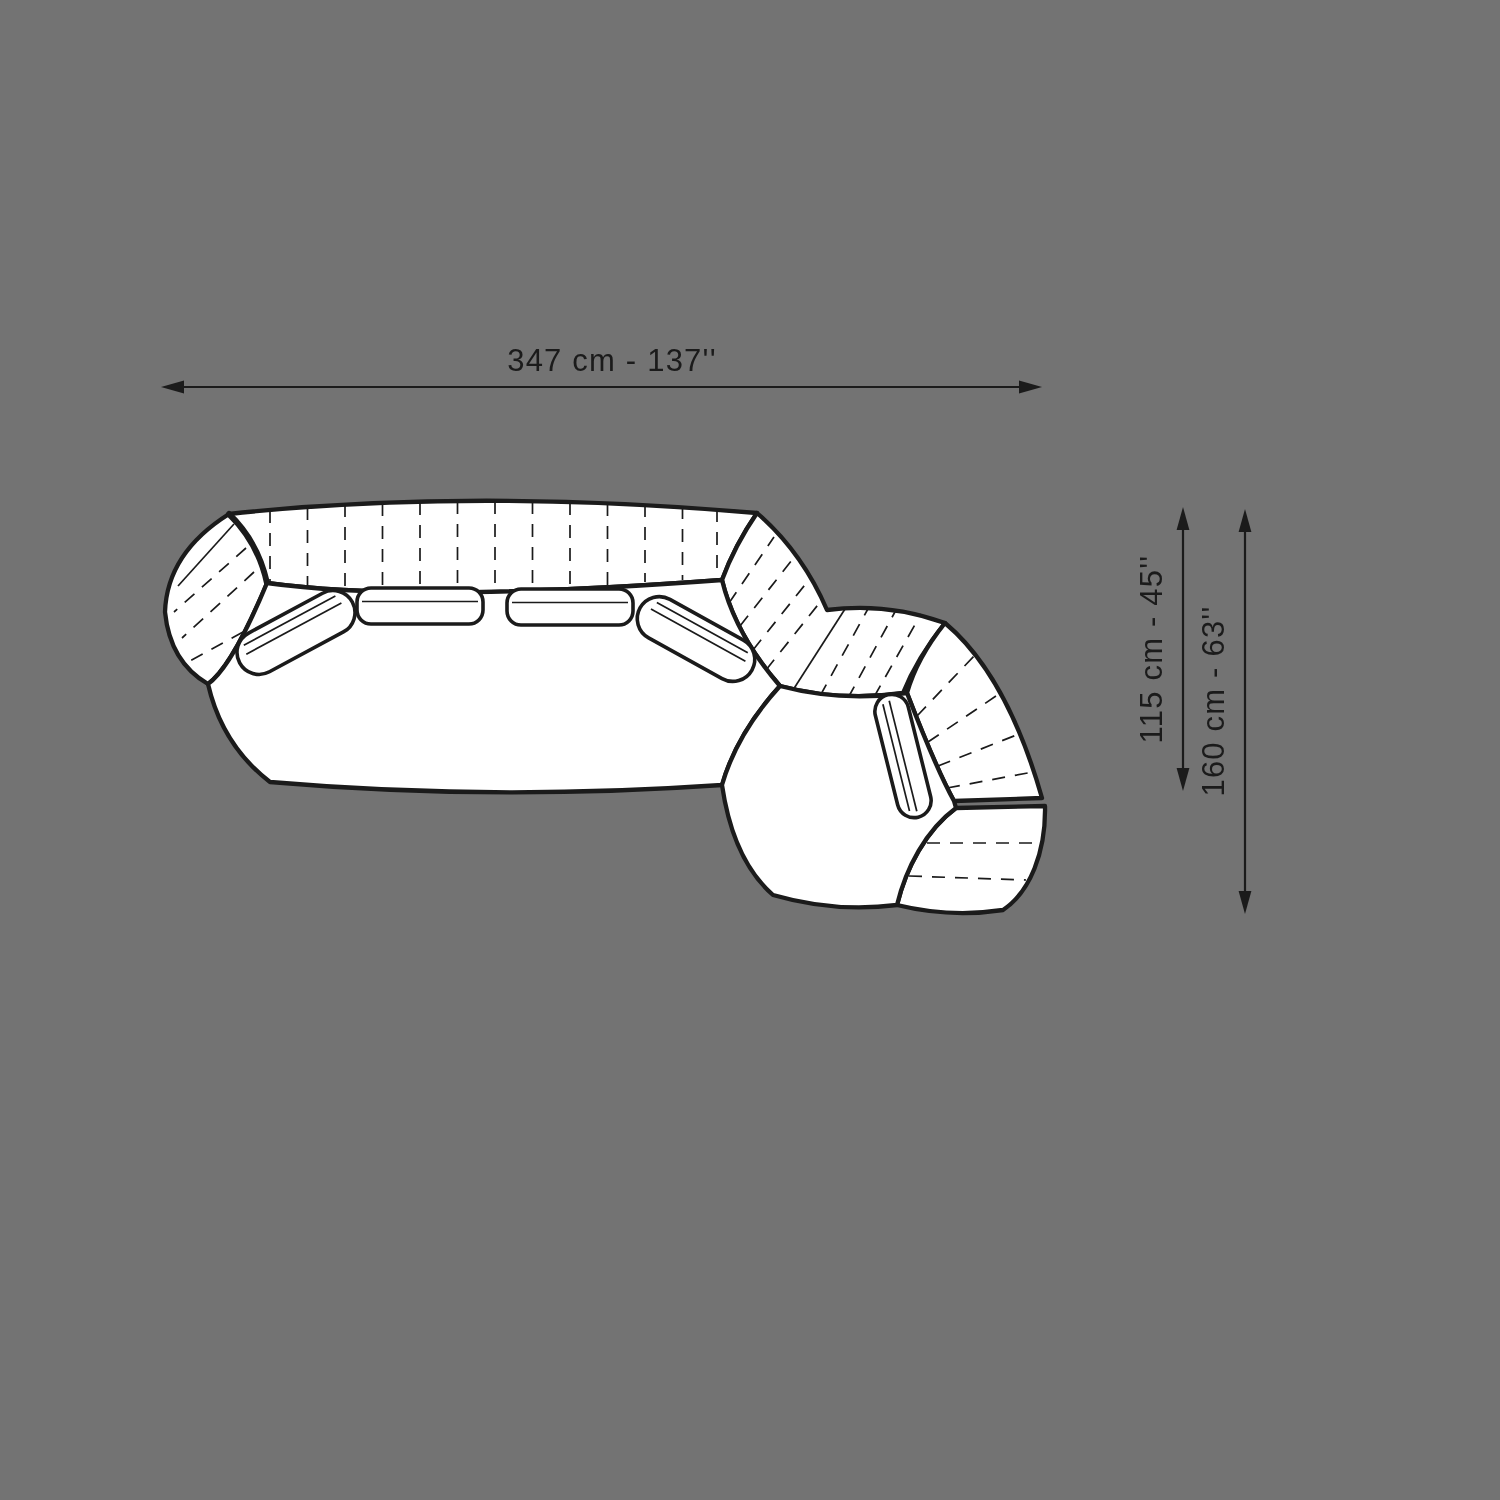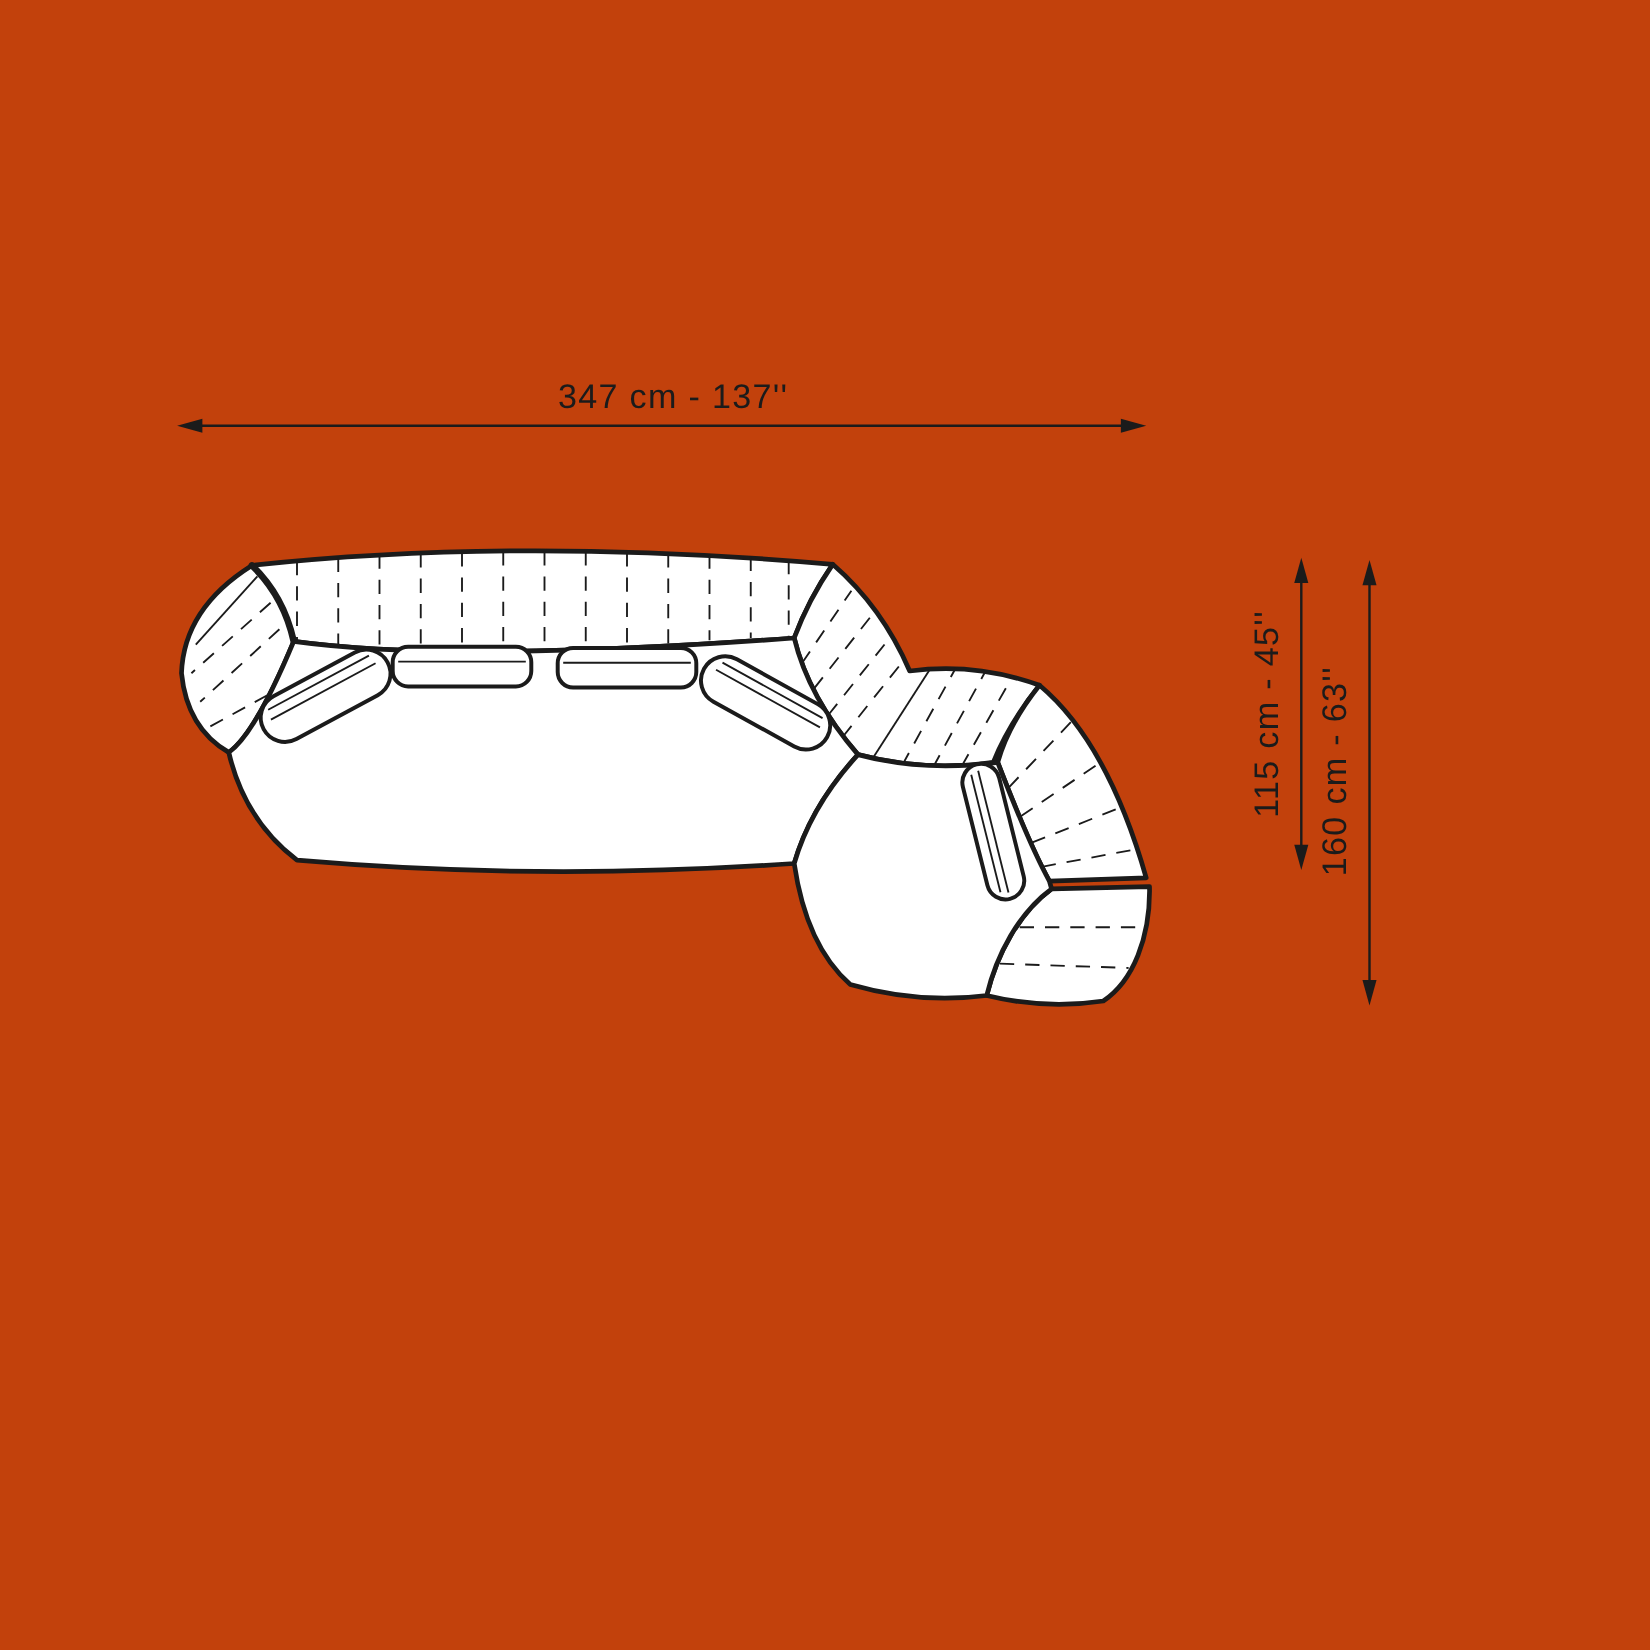--- a/index.html
+++ b/index.html
@@ -4,21 +4,21 @@
 <style>
   html, body {
     margin: 0;
     padding: 0;
     background: #ffffff;
   }
   .canvas {
     position: relative;
     width: 1500px;
     height: 1500px;
-    background: #c2410c;
+    background: #737373;
     overflow: hidden;
     font-family: "Liberation Sans", sans-serif;
   }
   svg { display: block; }
   .dim-label {
     font-family: "Liberation Sans", sans-serif;
     font-size: 31px;
     letter-spacing: 1.2px;
     fill: #1b1b1b;
   }

